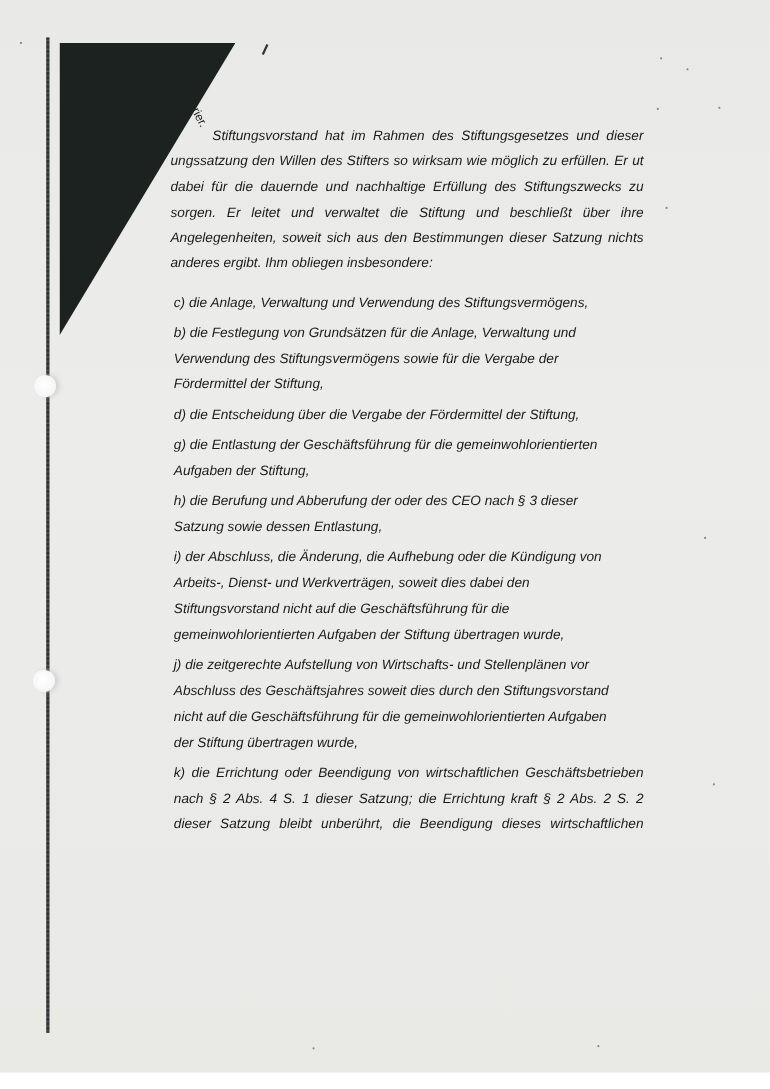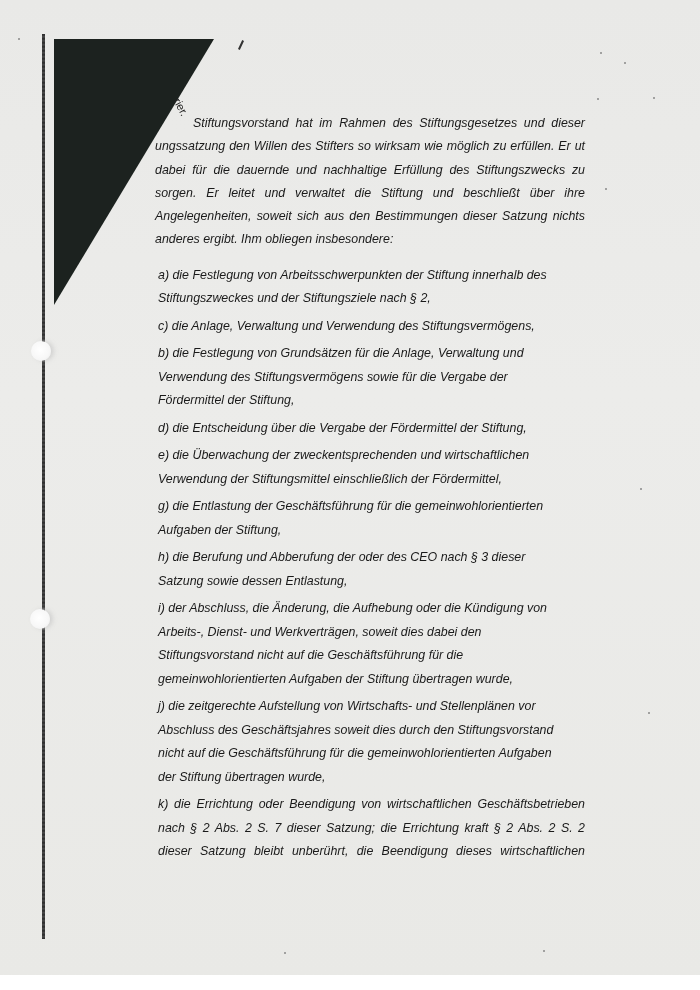--- a/index.html
+++ b/index.html
@@ -133,26 +133,24 @@
   <div class="speck" style="left:653px;top:97px"></div>
   <div class="speck" style="left:605px;top:188px"></div>
   <div class="speck" style="left:640px;top:488px"></div>
   <div class="speck" style="left:648px;top:712px"></div>
   <div class="speck" style="left:284px;top:952px"></div>
   <div class="speck" style="left:543px;top:950px"></div>
 
   <div class="body-text">
     <p class="intro">Stiftungsvorstand hat im Rahmen des Stiftungsgesetzes und dieser ungssatzung den Willen des Stifters so wirksam wie möglich zu erfüllen. Er ut dabei für die dauernde und nachhaltige Erfüllung des Stiftungszwecks zu sorgen. Er leitet und verwaltet die Stiftung und beschließt über ihre Angelegenheiten, soweit sich aus den Bestimmungen dieser Satzung nichts anderes ergibt. Ihm obliegen insbesondere:</p>
     <ul class="items">
-      <li class="item">a) die Festlegung von Arbeitsschwerpunkten der Stiftung innerhalb des Stiftungszweckes und der Stiftungsziele nach § 2,</li>
       <li class="item">c) die Anlage, Verwaltung und Verwendung des Stiftungsvermögens,</li>
       <li class="item">b) die Festlegung von Grundsätzen für die Anlage, Verwaltung und Verwendung des Stiftungsvermögens sowie für die Vergabe der Fördermittel der Stiftung,</li>
       <li class="item">d) die Entscheidung über die Vergabe der Fördermittel der Stiftung,</li>
-      <li class="item">e) die Überwachung der zweckentsprechenden und wirtschaftlichen Verwendung der Stiftungsmittel einschließlich der Fördermittel,</li>
       <li class="item">g) die Entlastung der Geschäftsführung für die gemeinwohlorientierten Aufgaben der Stiftung,</li>
       <li class="item">h) die Berufung und Abberufung der oder des CEO nach § 3 dieser Satzung sowie dessen Entlastung,</li>
       <li class="item">i) der Abschluss, die Änderung, die Aufhebung oder die Kündigung von Arbeits-, Dienst- und Werkverträgen, soweit dies dabei den Stiftungsvorstand nicht auf die Geschäftsführung für die gemeinwohlorientierten Aufgaben der Stiftung übertragen wurde,</li>
       <li class="item">j) die zeitgerechte Aufstellung von Wirtschafts- und Stellenplänen vor Abschluss des Geschäftsjahres soweit dies durch den Stiftungsvorstand nicht auf die Geschäftsführung für die gemeinwohlorientierten Aufgaben der Stiftung übertragen wurde,</li>
-      <li class="item last">k) die Errichtung oder Beendigung von wirtschaftlichen Geschäftsbetrieben nach § 2 Abs. 2 S. 7 dieser Satzung; die Errichtung kraft § 2 Abs. 2 S. 2 dieser Satzung bleibt unberührt, die Beendigung dieses wirtschaftlichen</li>
+      <li class="item last">k) die Errichtung oder Beendigung von wirtschaftlichen Geschäftsbetrieben nach § 2 Abs. 4 S. 1 dieser Satzung; die Errichtung kraft § 2 Abs. 2 S. 2 dieser Satzung bleibt unberührt, die Beendigung dieses wirtschaftlichen</li>
     </ul>
   </div>
 </div>
 <div class="page-bottom-edge"></div>
 
 </body></html>

